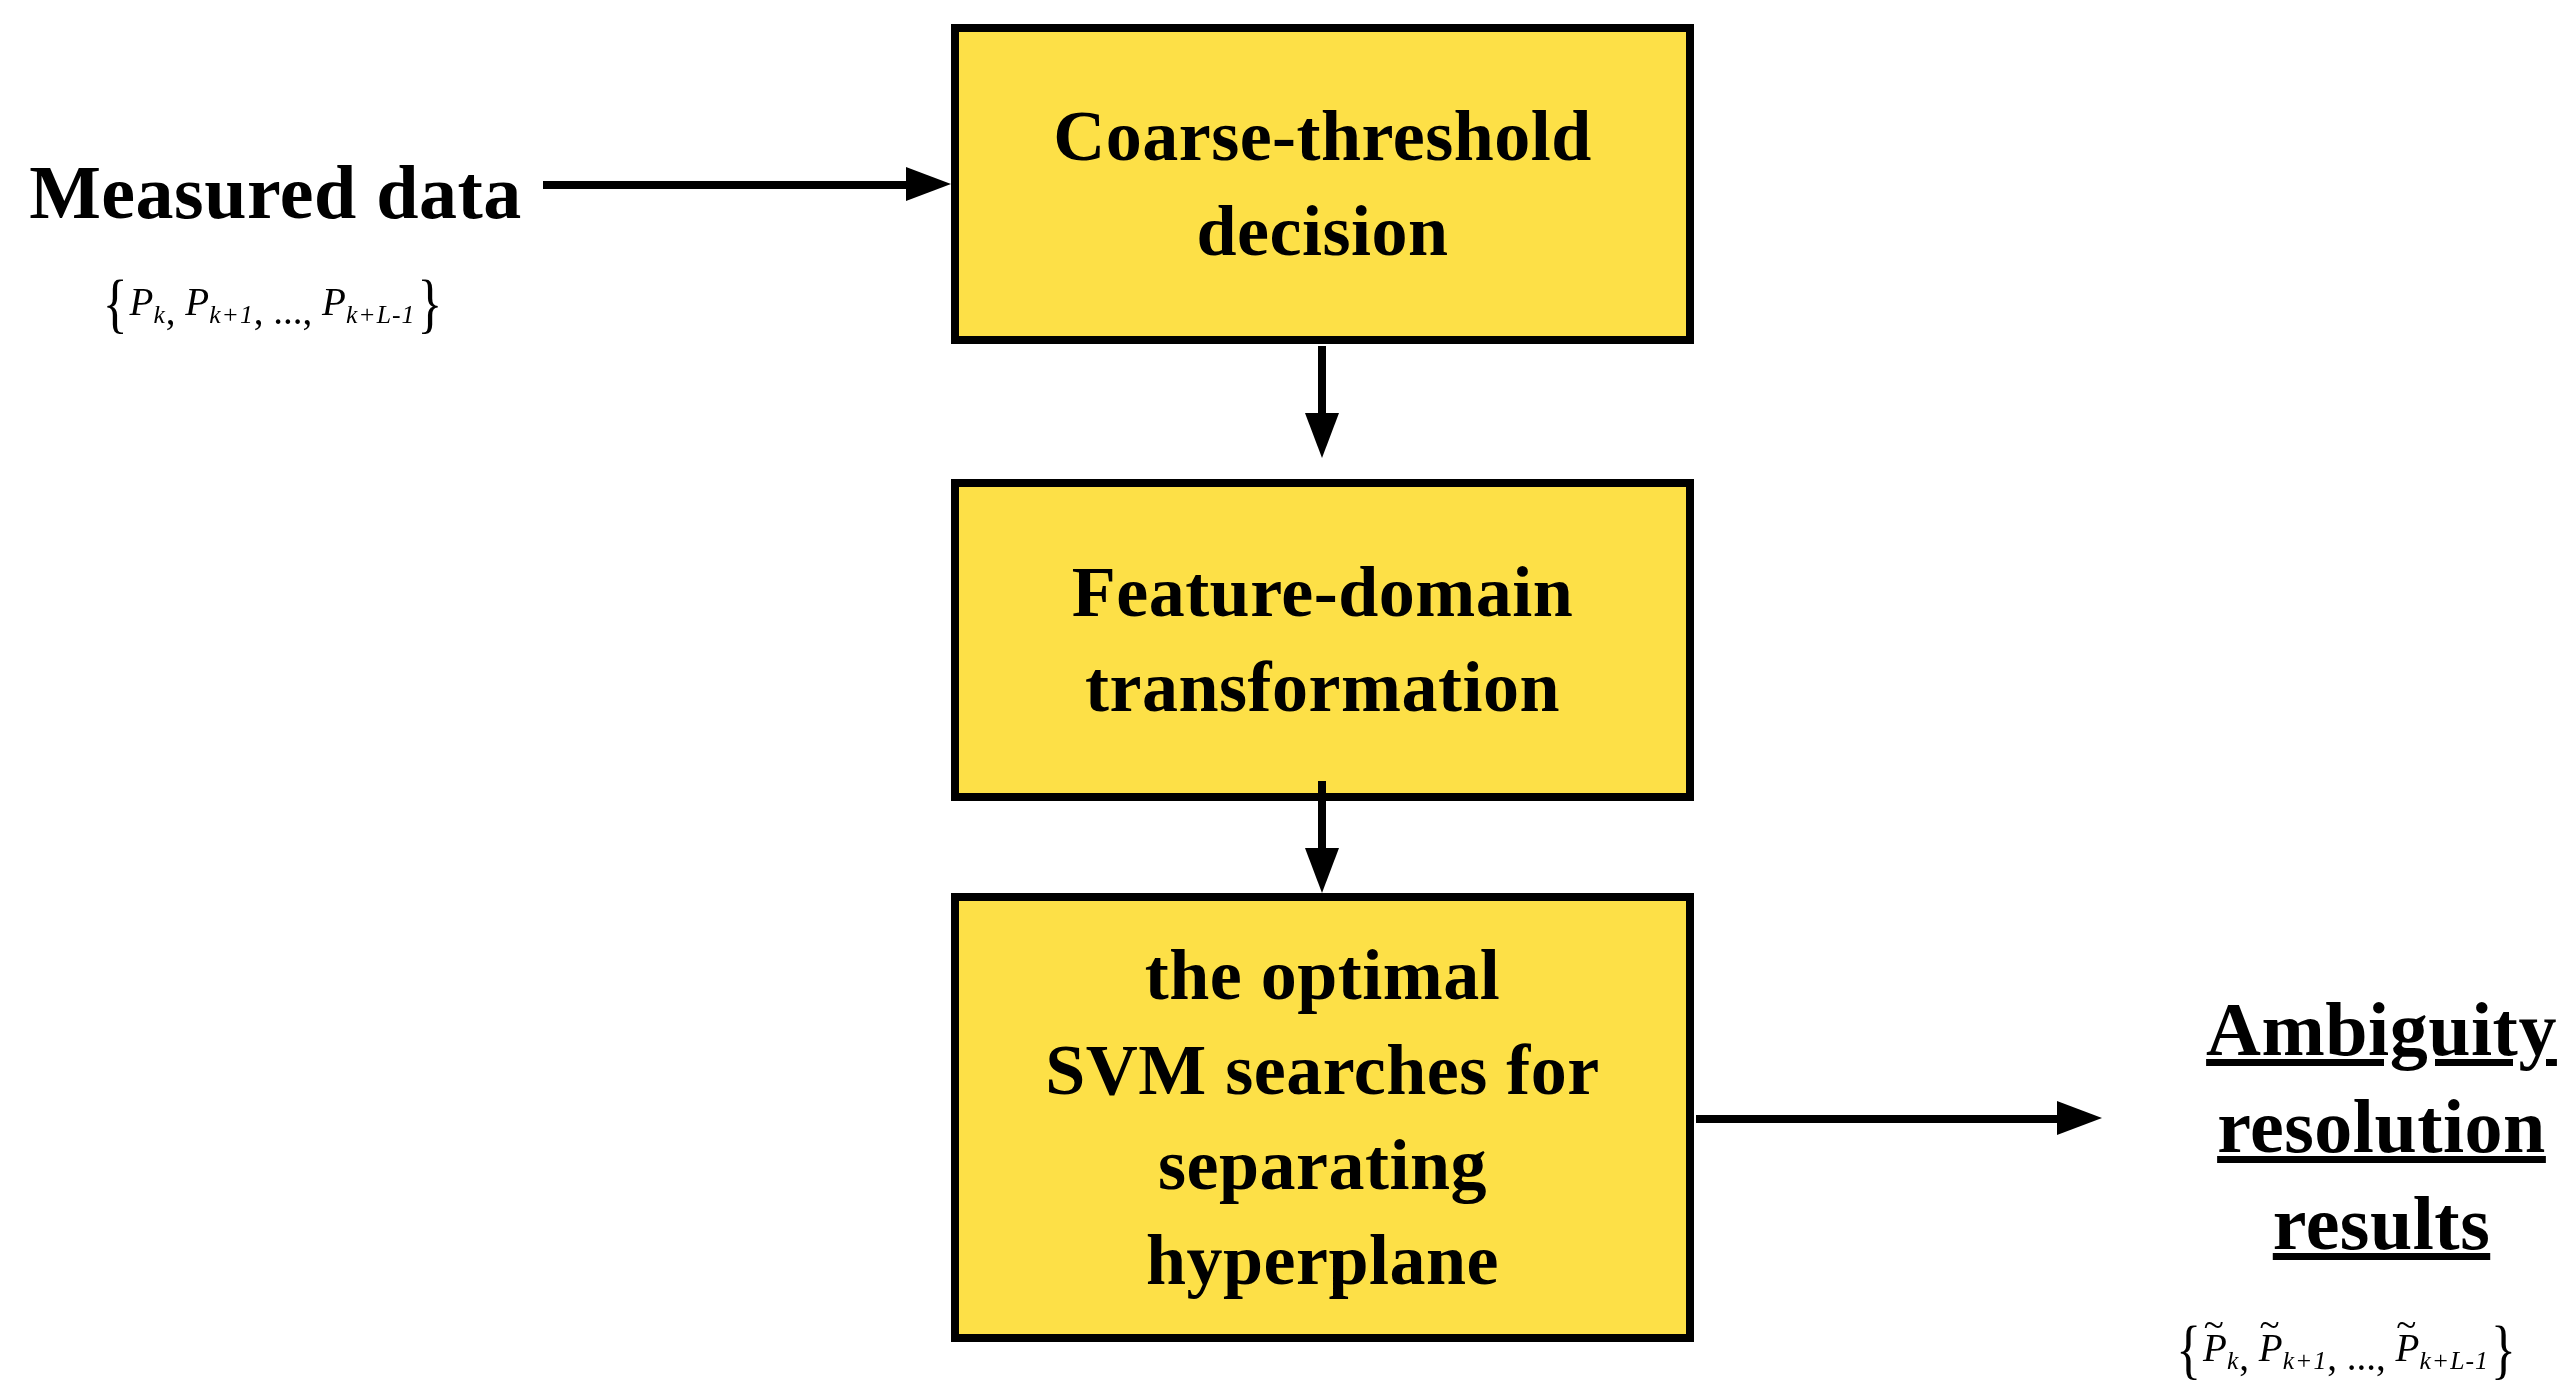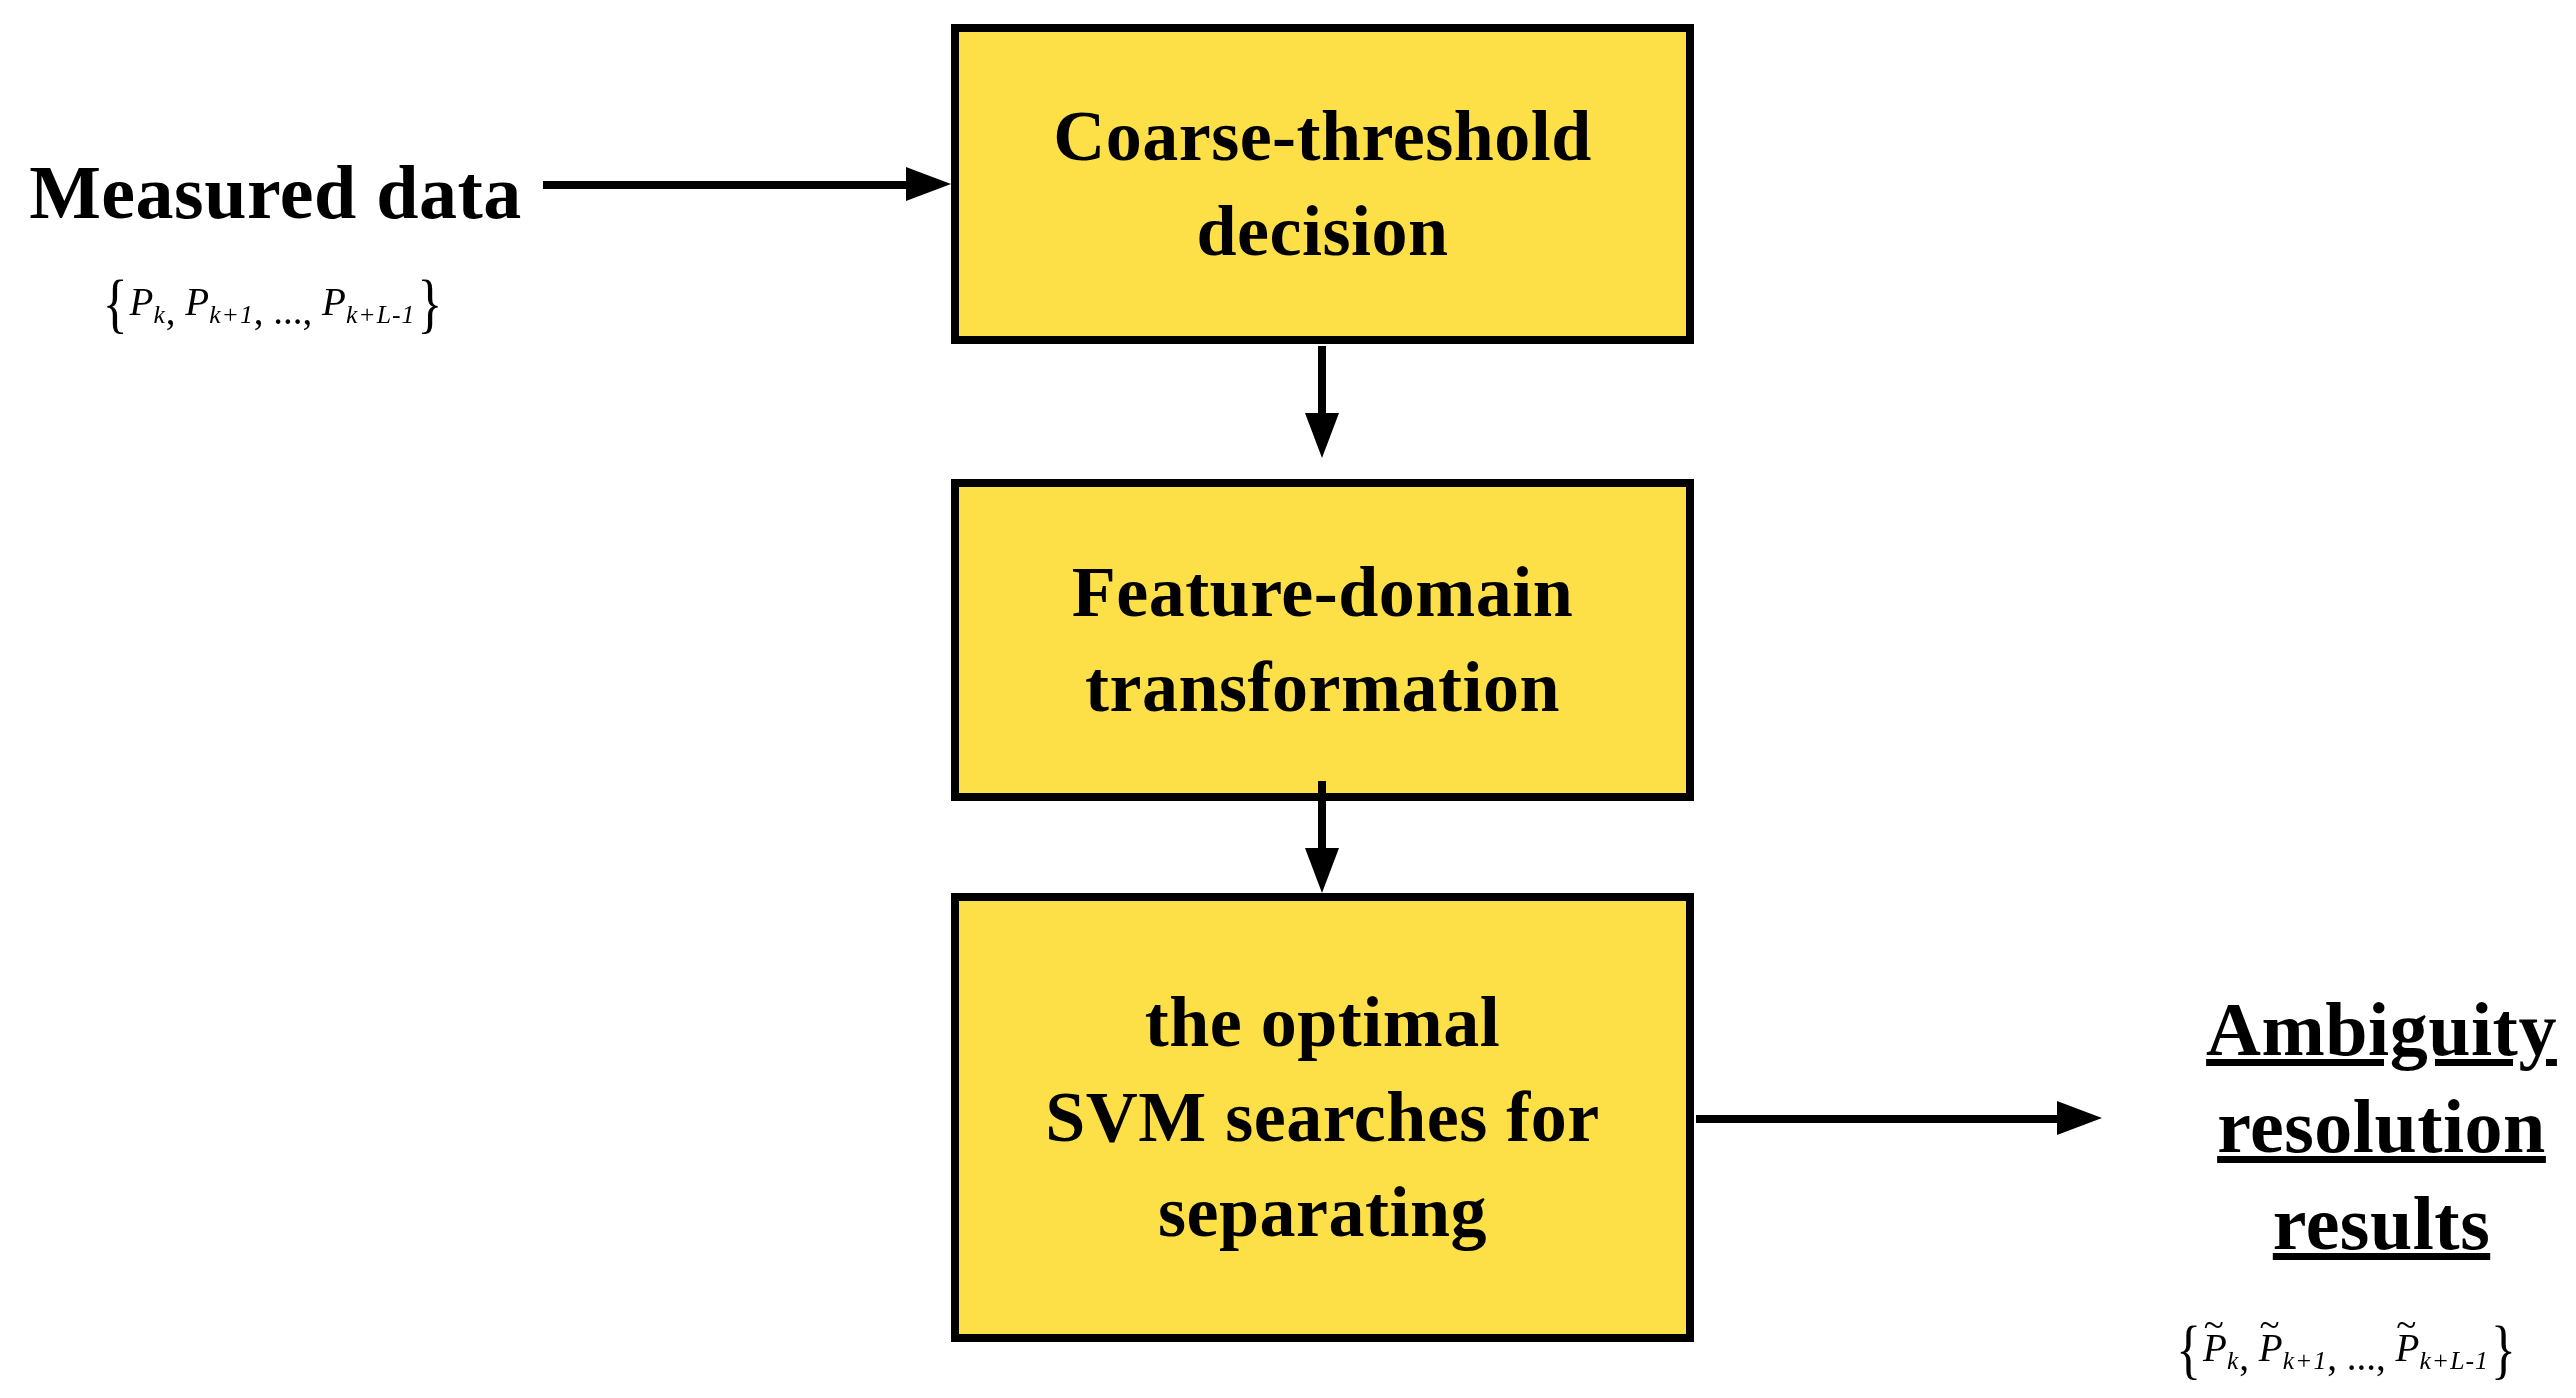--- a/index.html
+++ b/index.html
@@ -134,20 +134,21 @@
     <div>transformation</div>
   </div>
 
   <div id="arrow3-shaft" class="shaft"></div>
   <div id="arrow3-head" class="head head-down"></div>
 
   <div id="box-svm" class="flow-box">
     <div>the optimal</div>
     <div>SVM searches for</div>
     <div>separating</div>
+    <div>hyperplane</div>
   </div>
 
   <div id="arrow4-shaft" class="shaft"></div>
   <div id="arrow4-head" class="head head-right"></div>
 
   <div id="label-output" class="side-label">
     <div>Ambiguity</div>
     <div>resolution</div>
     <div>results</div>
   </div>

